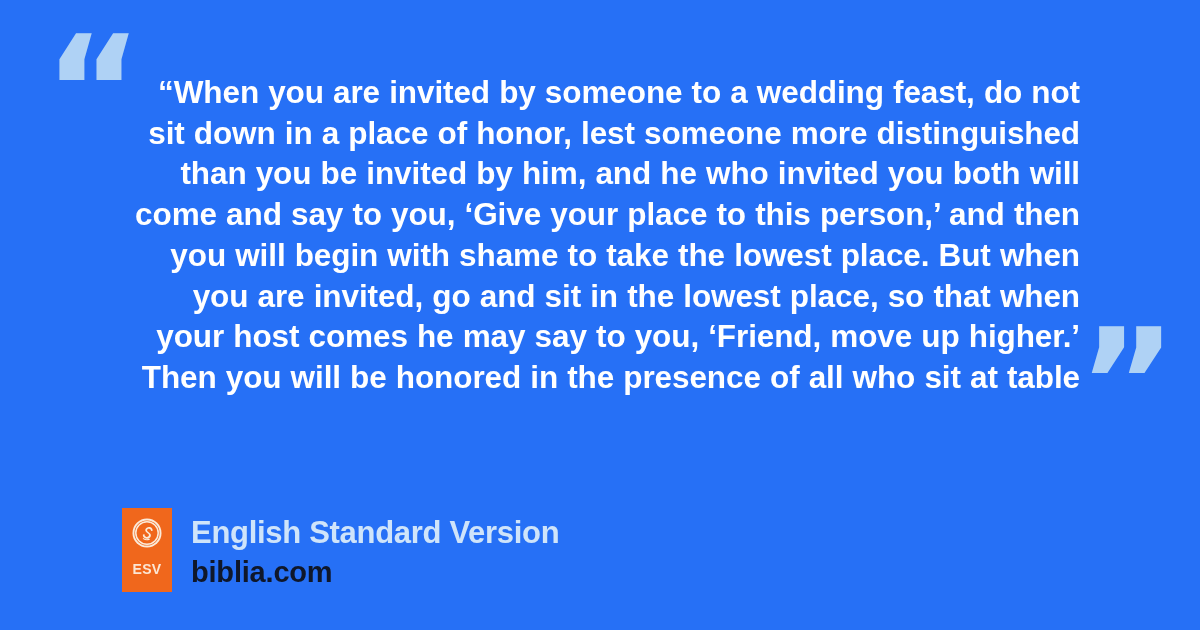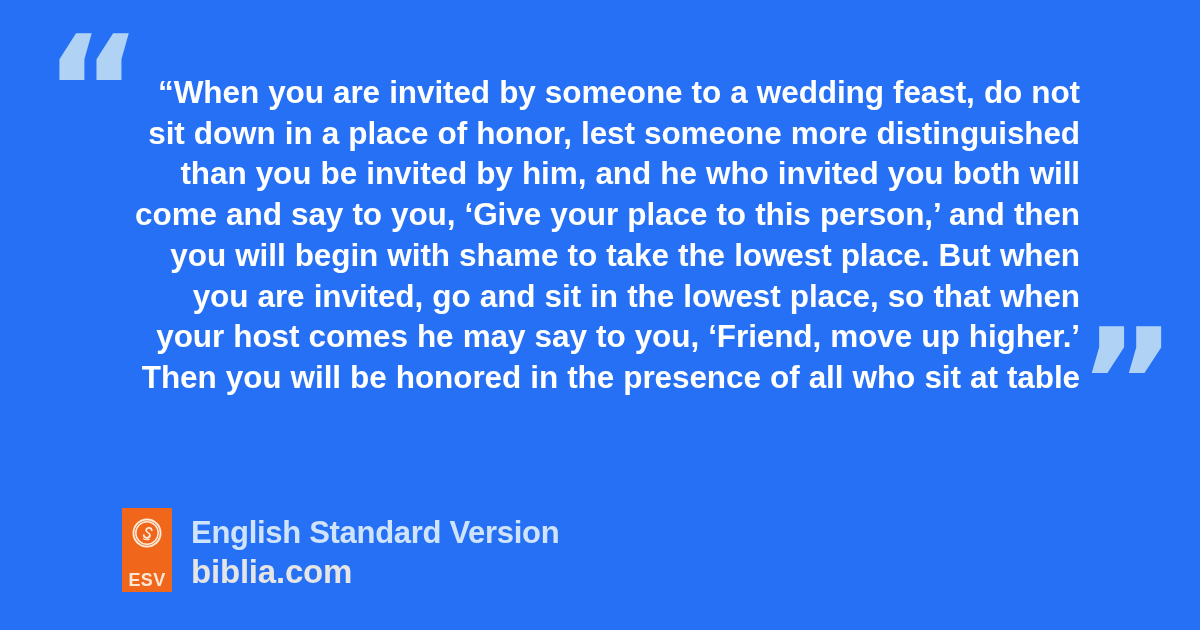--- a/index.html
+++ b/index.html
@@ -82,47 +82,47 @@
     flex: 0 0 auto;
     padding-top: 9px;
     box-sizing: border-box;
   }
   .esv-seal {
     width: 32px;
     height: 32px;
     display: block;
   }
   .esv-badge-label {
-    margin-top: 22px;
+    margin-top: 13px;
     color: #FCE6D4;
     font-family: "Liberation Sans", sans-serif;
     font-weight: 700;
-    font-size: 18px;
+    font-size: 14px;
     letter-spacing: 0.4px;
     line-height: 1;
   }
 
   .attribution-text {
     margin-left: 19px;
     padding-top: 1px;
   }
   .version-name {
     color: #CFE4FA;
     font-family: "Liberation Sans", sans-serif;
     font-weight: 700;
     font-size: 31px;
     line-height: 48px;
     letter-spacing: -0.3px;
     white-space: nowrap;
   }
   .site-name {
-    color: #e5e5e5;
+    color: #0f172a;
     font-family: "Liberation Sans", sans-serif;
     font-weight: 700;
-    font-size: 33px;
+    font-size: 29px;
     line-height: 30px;
     letter-spacing: -0.2px;
     white-space: nowrap;
   }
 </style>
 </head>
 <body>
 
 <div class="card">
 

